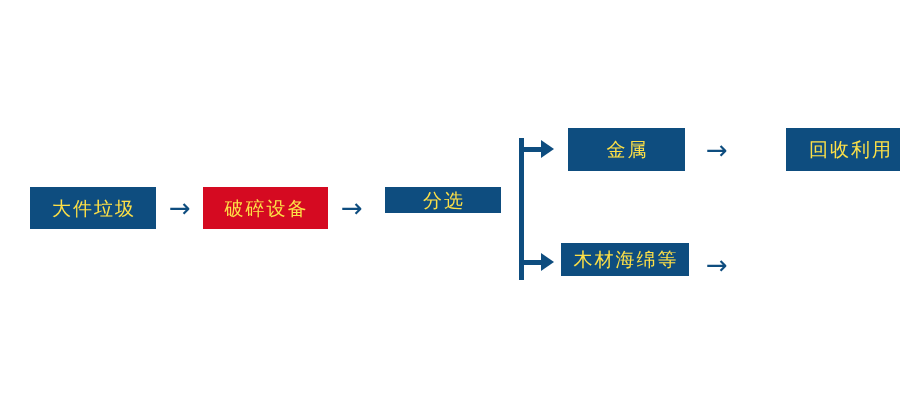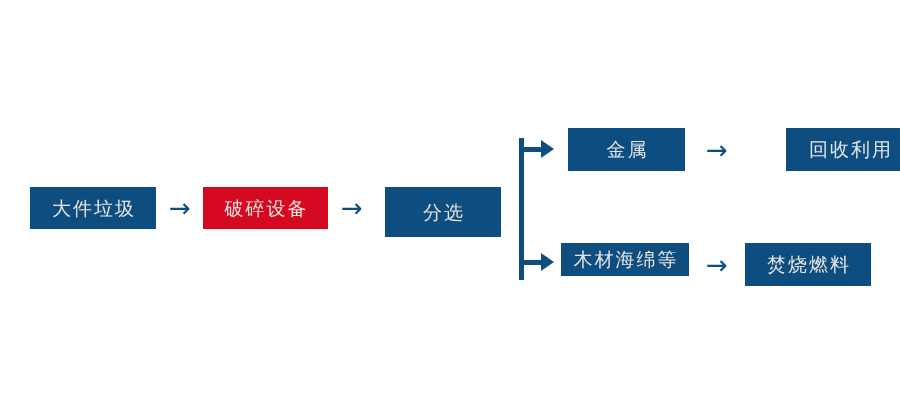--- a/index.html
+++ b/index.html
@@ -18,21 +18,21 @@
     position: relative;
     width: 900px;
     height: 411px;
   }
   .node {
     position: absolute;
     display: flex;
     align-items: center;
     justify-content: center;
     box-sizing: border-box;
-    color: #e5e5e5;
+    color: #fde047;
     font-size: 19px;
     letter-spacing: 2px;
     line-height: 1;
     white-space: nowrap;
     user-select: none;
   }
   .node.blue  { background: #0e4d7f; }
   .node.red   { background: #d50a21; }
   .node-label {
     display: block;
@@ -98,21 +98,21 @@
   </div>
 
   <div class="arrow" style="left:163px; top:193px; width:34px; height:30px;">→</div>
 
   <div class="node red" style="left:203px; top:187px; width:125px; height:42px;">
     <span class="node-label">破碎设备</span>
   </div>
 
   <div class="arrow" style="left:335px; top:193px; width:34px; height:30px;">→</div>
 
-  <div class="node blue" style="left:385px; top:187px; width:116px; height:50px;">
+  <div class="node blue" style="left:385px; top:187px; width:116px; height:26px;">
     <span class="node-label">分选</span>
   </div>
 
   <div class="branch">
     <div class="branch-trunk"></div>
     <div class="branch-arm top"></div>
     <div class="branch-head top"></div>
     <div class="branch-arm bottom"></div>
     <div class="branch-head bottom"></div>
   </div>
@@ -126,17 +126,14 @@
   <div class="node blue" style="left:786px; top:128px; width:128px; height:43px;">
     <span class="node-label">回收利用</span>
   </div>
 
   <div class="node blue" style="left:561px; top:243px; width:128px; height:33px;">
     <span class="node-label">木材海绵等</span>
   </div>
 
   <div class="arrow" style="left:700px; top:250px; width:34px; height:30px;">→</div>
 
-  <div class="node blue" style="left:745px; top:243px; width:126px; height:43px;">
-    <span class="node-label">焚烧燃料</span>
-  </div>
 
 </div>
 
 </body></html>

